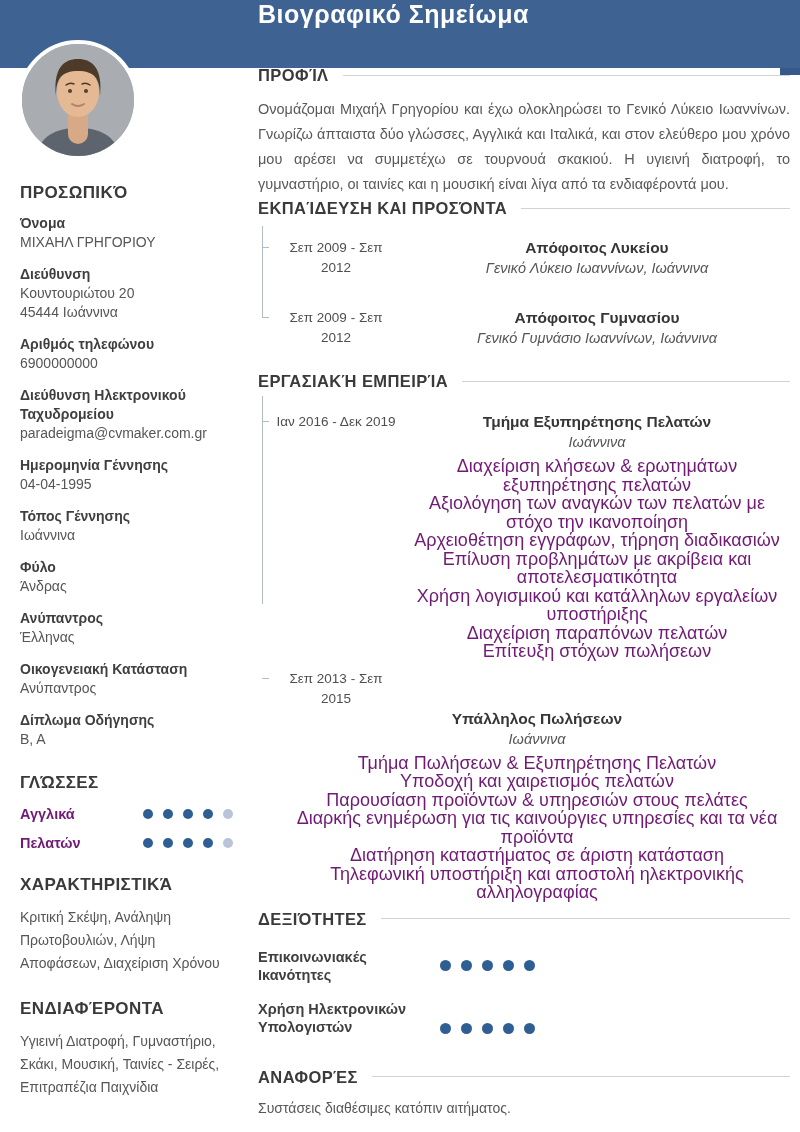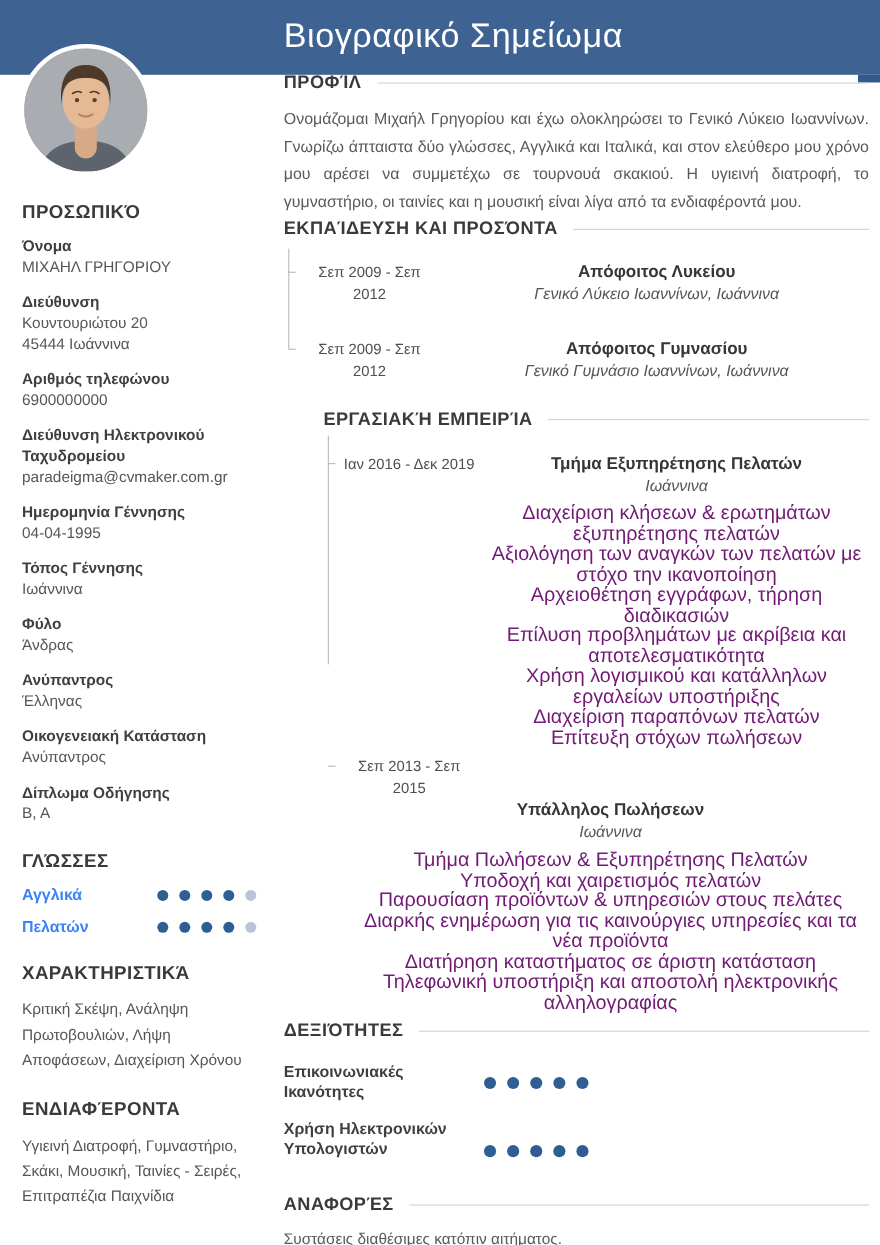--- a/index.html
+++ b/index.html
@@ -1,52 +1,52 @@
 <!DOCTYPE html>
 <html><head>
 <meta charset="utf-8">
 <style>
   html,body { margin:0; padding:0; background:#ffffff; }
   .page { position:relative; width:800px; height:1132px; background:#ffffff; overflow:hidden;
           font-family:"Liberation Sans","DejaVu Sans",sans-serif; }
 
   
   .header { position:absolute; left:0; top:0; width:800px; height:68px; background:#3e6392; }
-  .header-title { position:absolute; left:258px; top:15px; font-size:31px; font-weight:normal;
+  .header-title { position:absolute; left:258px; top:0; font-size:25px; font-weight:bold;
                   color:#ffffff; letter-spacing:0.5px; white-space:nowrap; }
   .header-tab { position:absolute; left:780px; top:68px; width:20px; height:7px; background:#35598a; }
 
   
   .photo { position:absolute; left:18px; top:40px; width:112px; height:112px; border-radius:50%;
            border:4px solid #ffffff; overflow:hidden; background:#a9adb1; box-sizing:content-box; }
 
   
   .sidebar { position:absolute; left:20px; top:183px; width:213px; }
   .side-heading { font-size:17px; font-weight:bold; color:#3a3a3a; letter-spacing:0.4px; margin:0 0 11px 0; }
   .field { margin-bottom:13px; }
   .flabel { font-size:14px; font-weight:bold; color:#3f3f3f; line-height:19px; }
   .fvalue { font-size:14px; color:#565656; line-height:19px; }
   .side-block { margin-top:24px; }
   .lang-row { display:flex; justify-content:space-between; align-items:center; margin-top:13px; }
-  .lang-label { font-size:14.5px; font-weight:bold; color:#3b82f6; }
+  .lang-label { font-size:14.5px; font-weight:bold; color:#701a75; }
   .dots { display:flex; align-items:center; }
   .dot { width:10px; height:10px; border-radius:50%; margin-left:10px; flex:none; }
   .dot.filled { background:#2f5f92; }
   .dot.empty  { background:#b9c4d9; }
   .side-text { font-size:14px; color:#565656; line-height:23px; margin-top:10px; }
 
   
   .main { position:absolute; left:258px; top:66px; width:532px; }
   .section-heading { display:flex; align-items:center; font-size:16.5px; font-weight:bold;
                      color:#3a3a3a; letter-spacing:0.4px; line-height:18px; }
   .section-heading .rule { flex:1; height:1px; background:#cfd3d8; margin-left:14px; }
   .profile-text { margin-top:13px; font-size:14.5px; color:#595959; line-height:25px; text-align:justify; }
 
   .sec-education  { margin-top:2px; }
-  .sec-experience { margin-top:24px;margin-left:36px; }
+  .sec-experience { margin-top:24px; }
   .sec-skills     { margin-top:8px; }
   .sec-references { margin-top:32px; }
 
   
   .timeline { position:relative; margin-left:4px; padding-left:14px;text-align:center; }
   .tl-edu { margin-top:21px; }
   .tl-exp { margin-top:22px; }
   .timeline::before { content:""; position:absolute; left:0; width:1px; background:#b3bcc3; }
   .tl-edu::before { top:-12px; height:91px; }
   .tl-exp::before { top:-16px; height:208px; }

